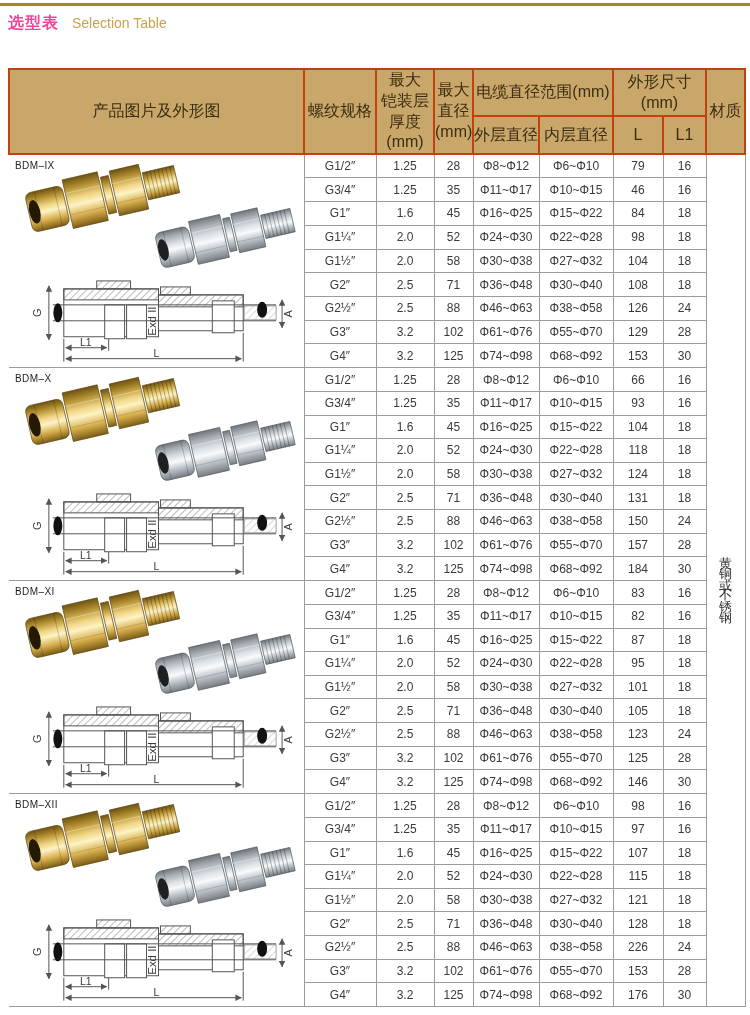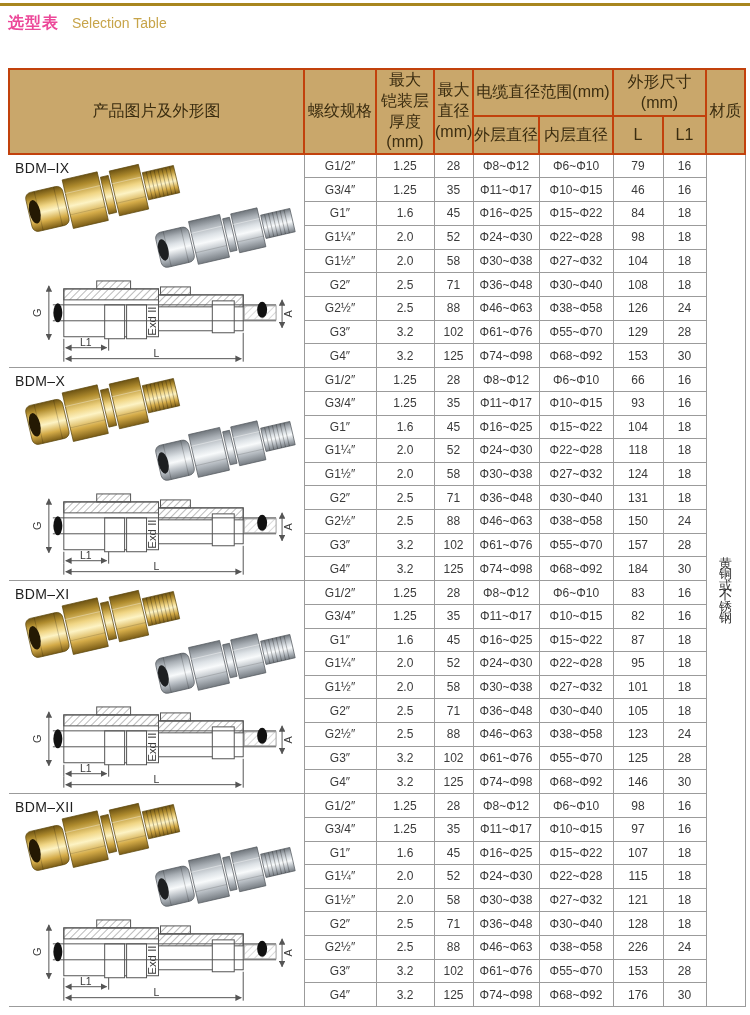--- a/index.html
+++ b/index.html
@@ -14,21 +14,21 @@
   thead th{background:#c9a76b;border:2px solid #c2410c;color:#3b2d10;font-size:16px;font-weight:normal;
            white-space:pre-line;line-height:1.3;padding:0;text-align:center;vertical-align:middle;}
   thead tr.h1{height:30px;}
   thead tr.h2{height:35px;}
 
   tbody td{border:1px solid #9b9b9b;text-align:center;vertical-align:middle;
            font-size:12px;color:#3a3a3a;padding:0;}
   tbody tr{height:23.6px;}
   td.product-cell{border-left:0;background:#fff;vertical-align:top;padding:0;}
   .prod-wrap{position:relative;width:294px;height:212px;}
-  .model-label{position:absolute;top:5px;left:6px;font-size:14px;color:#1e1e1e;letter-spacing:.4px;z-index:2;}
+  .model-label{position:absolute;top:5px;left:6px;font-size:10px;color:#1e1e1e;letter-spacing:.4px;z-index:2;}
   .prod-wrap svg.art{position:absolute;top:0;left:0;overflow:visible;}
 
   td.material-cell{background:#fff;}
   .material-text{writing-mode:vertical-rl;text-orientation:upright;letter-spacing:11px;
                  font-size:13px;color:#333;display:inline-block;line-height:1;}
 
   svg text{font-family:"Liberation Sans",sans-serif;fill:#3a3a3a;}
 </style>
 </head>
 <body>

